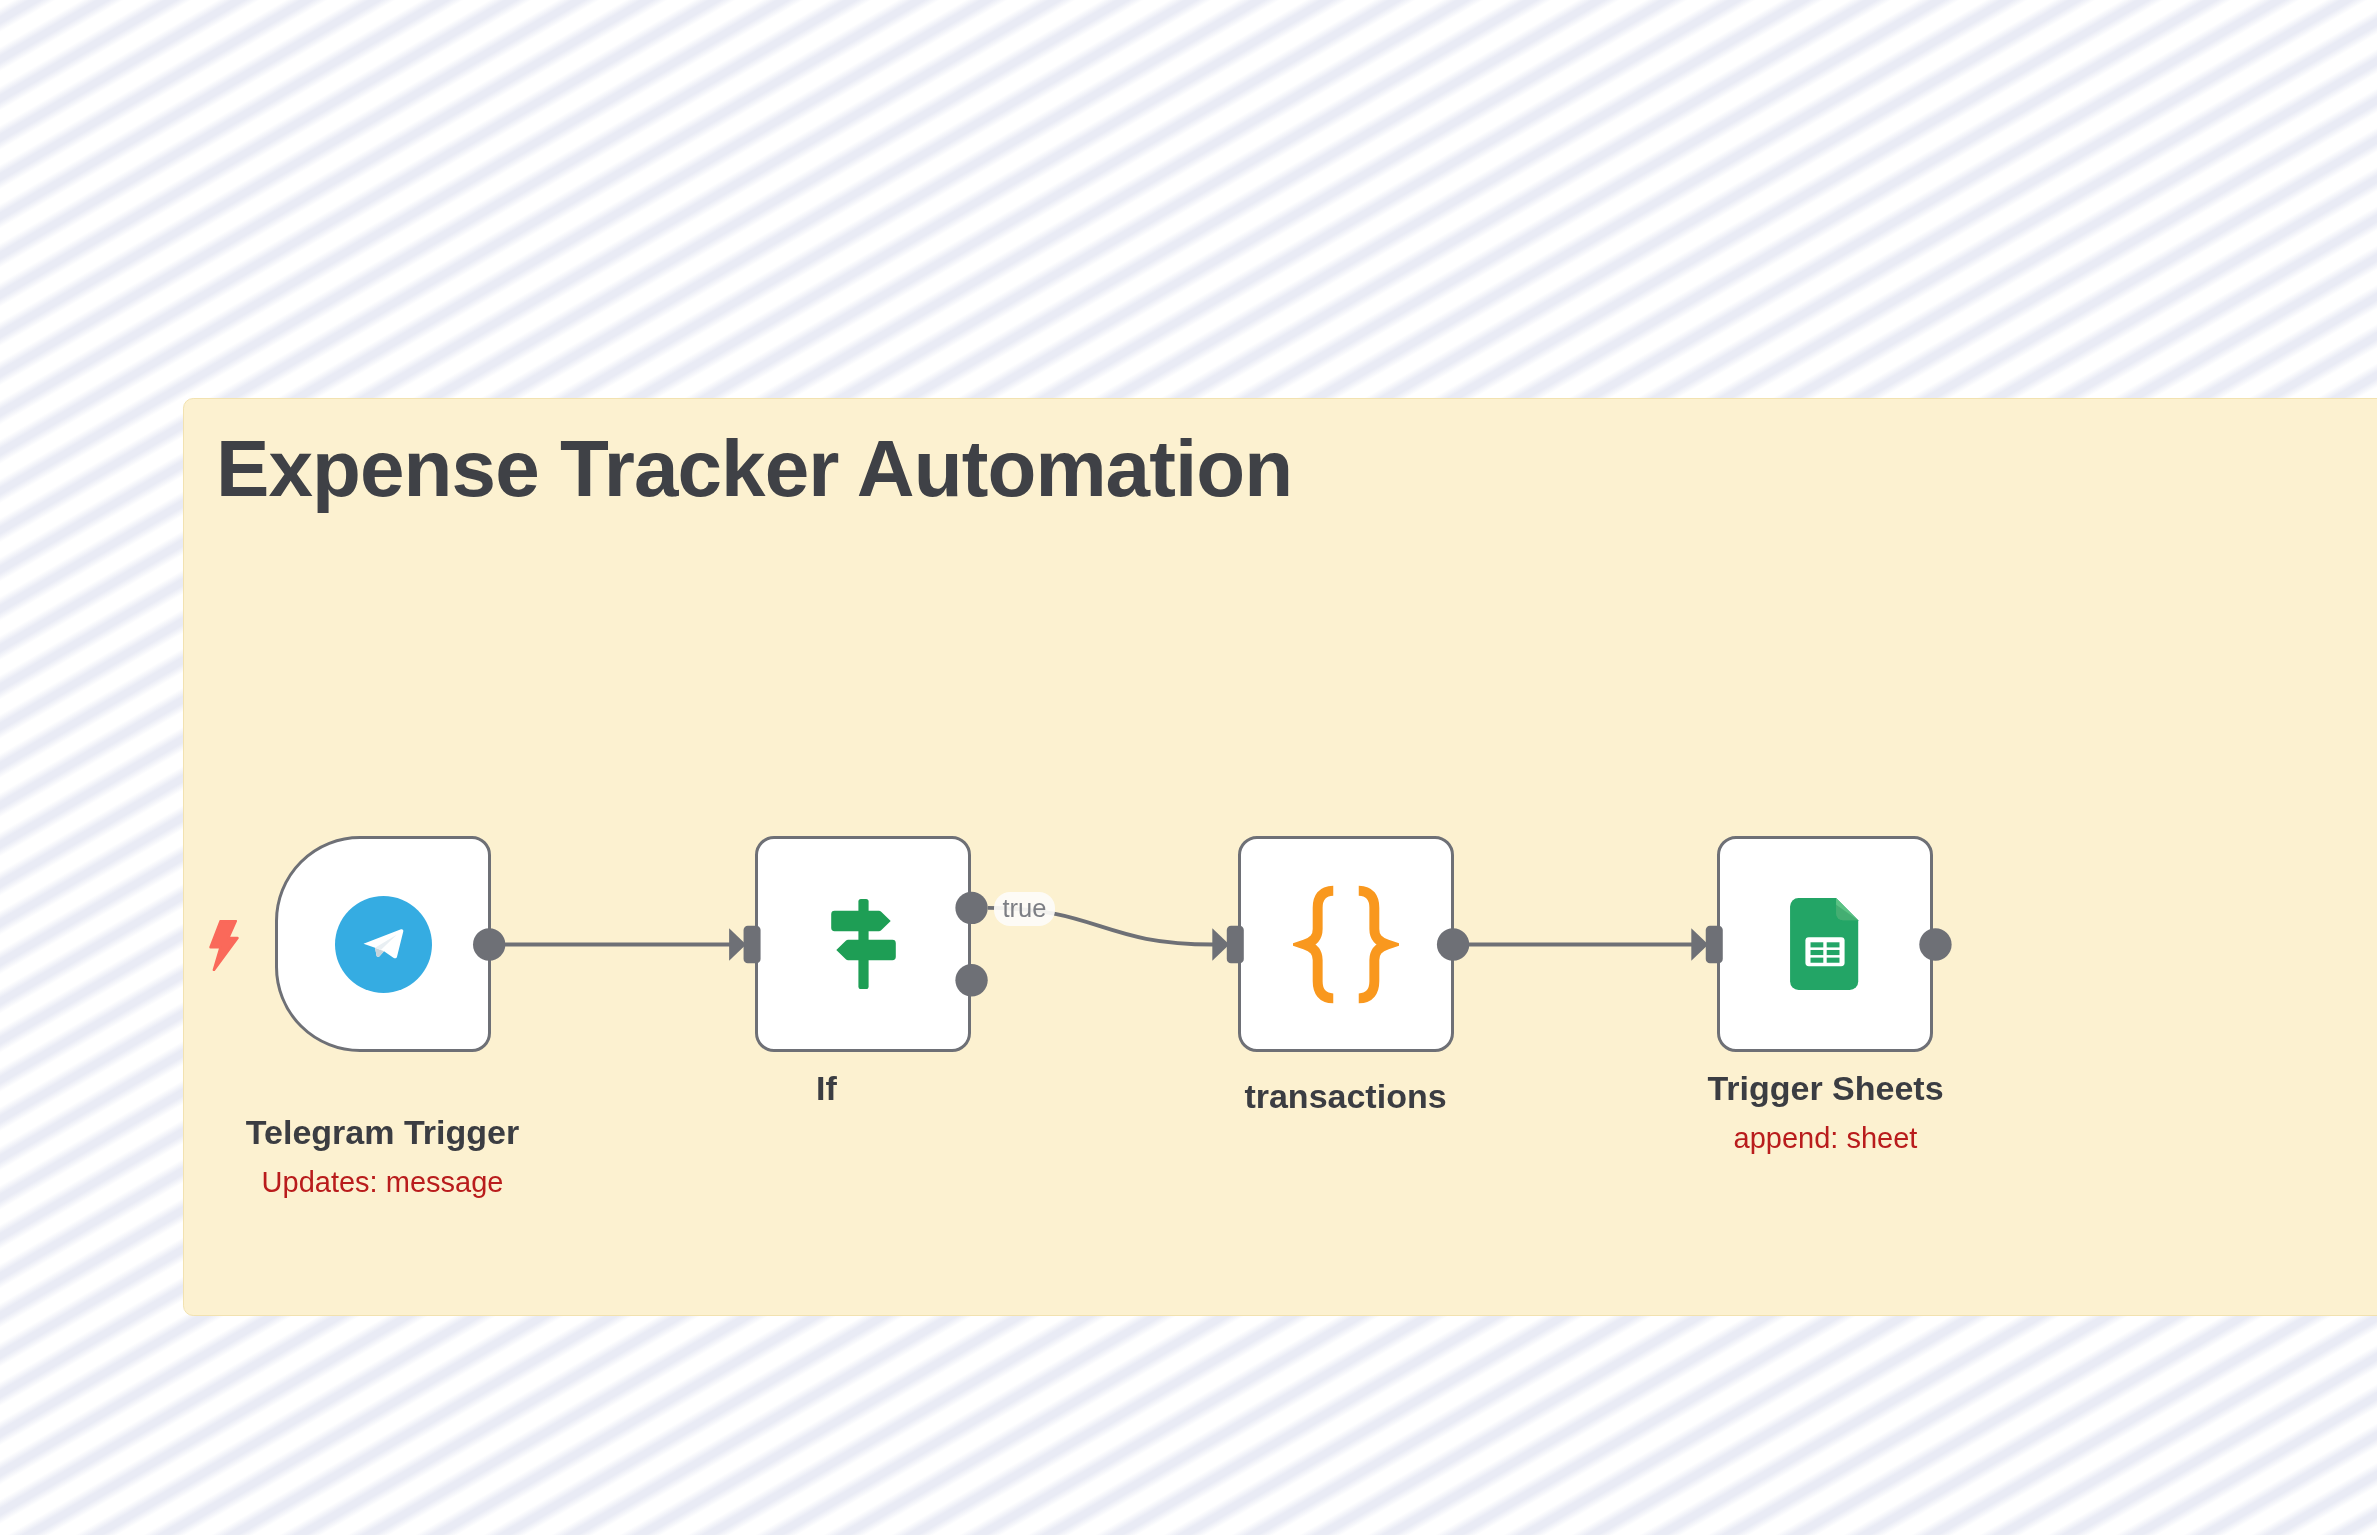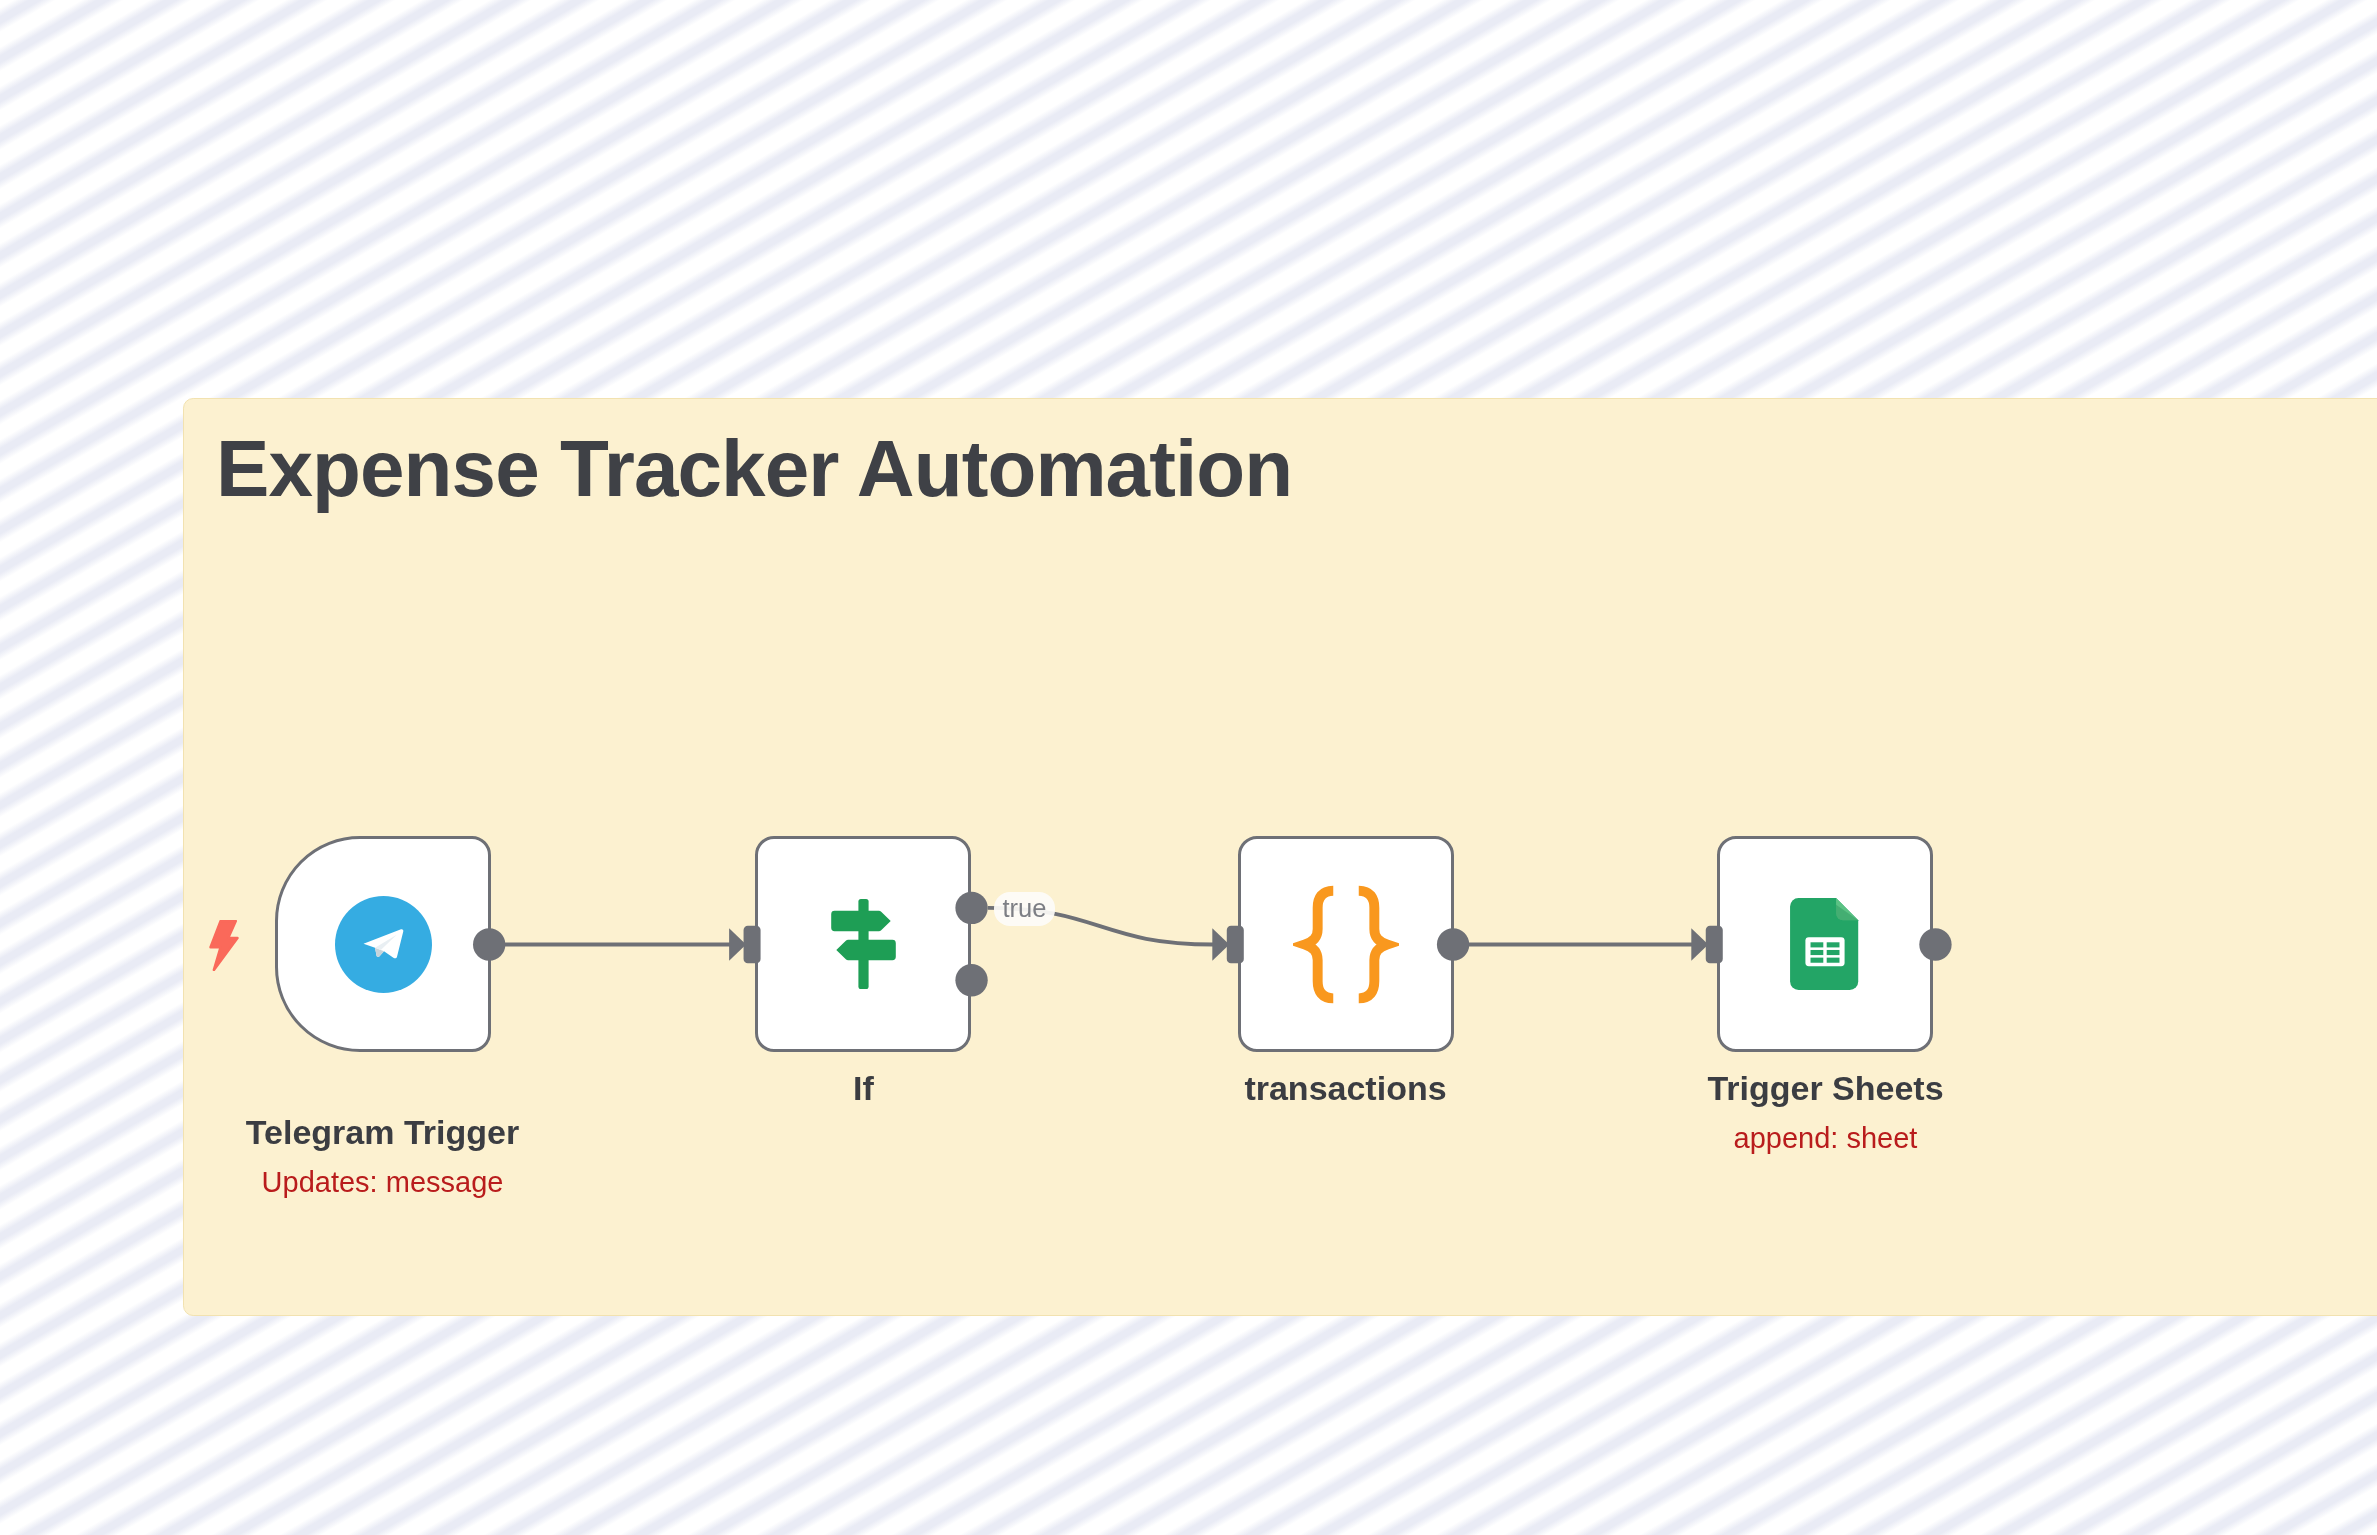--- a/index.html
+++ b/index.html
@@ -39,22 +39,22 @@
 
   .node-label {
     position:absolute; top:1069px; width:391px; text-align:center;
     font-size:34px; font-weight:600; color:#3b3d42; white-space:nowrap;
   }
   .node-sublabel {
     position:absolute; top:1122px; width:391px; text-align:center;
     font-size:29px; font-weight:400; color:#b91c1c; white-space:nowrap;
   }
   .lbl-telegram { left:187px;margin-top:44px; }
-  .lbl-if       { left:668px; }
-  .lbl-code     { left:1150px; }
+  .lbl-if       { left:631px; }
+  .lbl-code     { left:1150px;margin-top:8px; }
   .lbl-sheets   { left:1630px; }
 
   
   .tg-circle {
     width:97px; height:97px; border-radius:50%;
     background:#35ace2; display:flex; align-items:center; justify-content:center;
   }
 
   
   svg.wires { position:absolute; left:0; top:0; width:2377px; height:1536px; }

